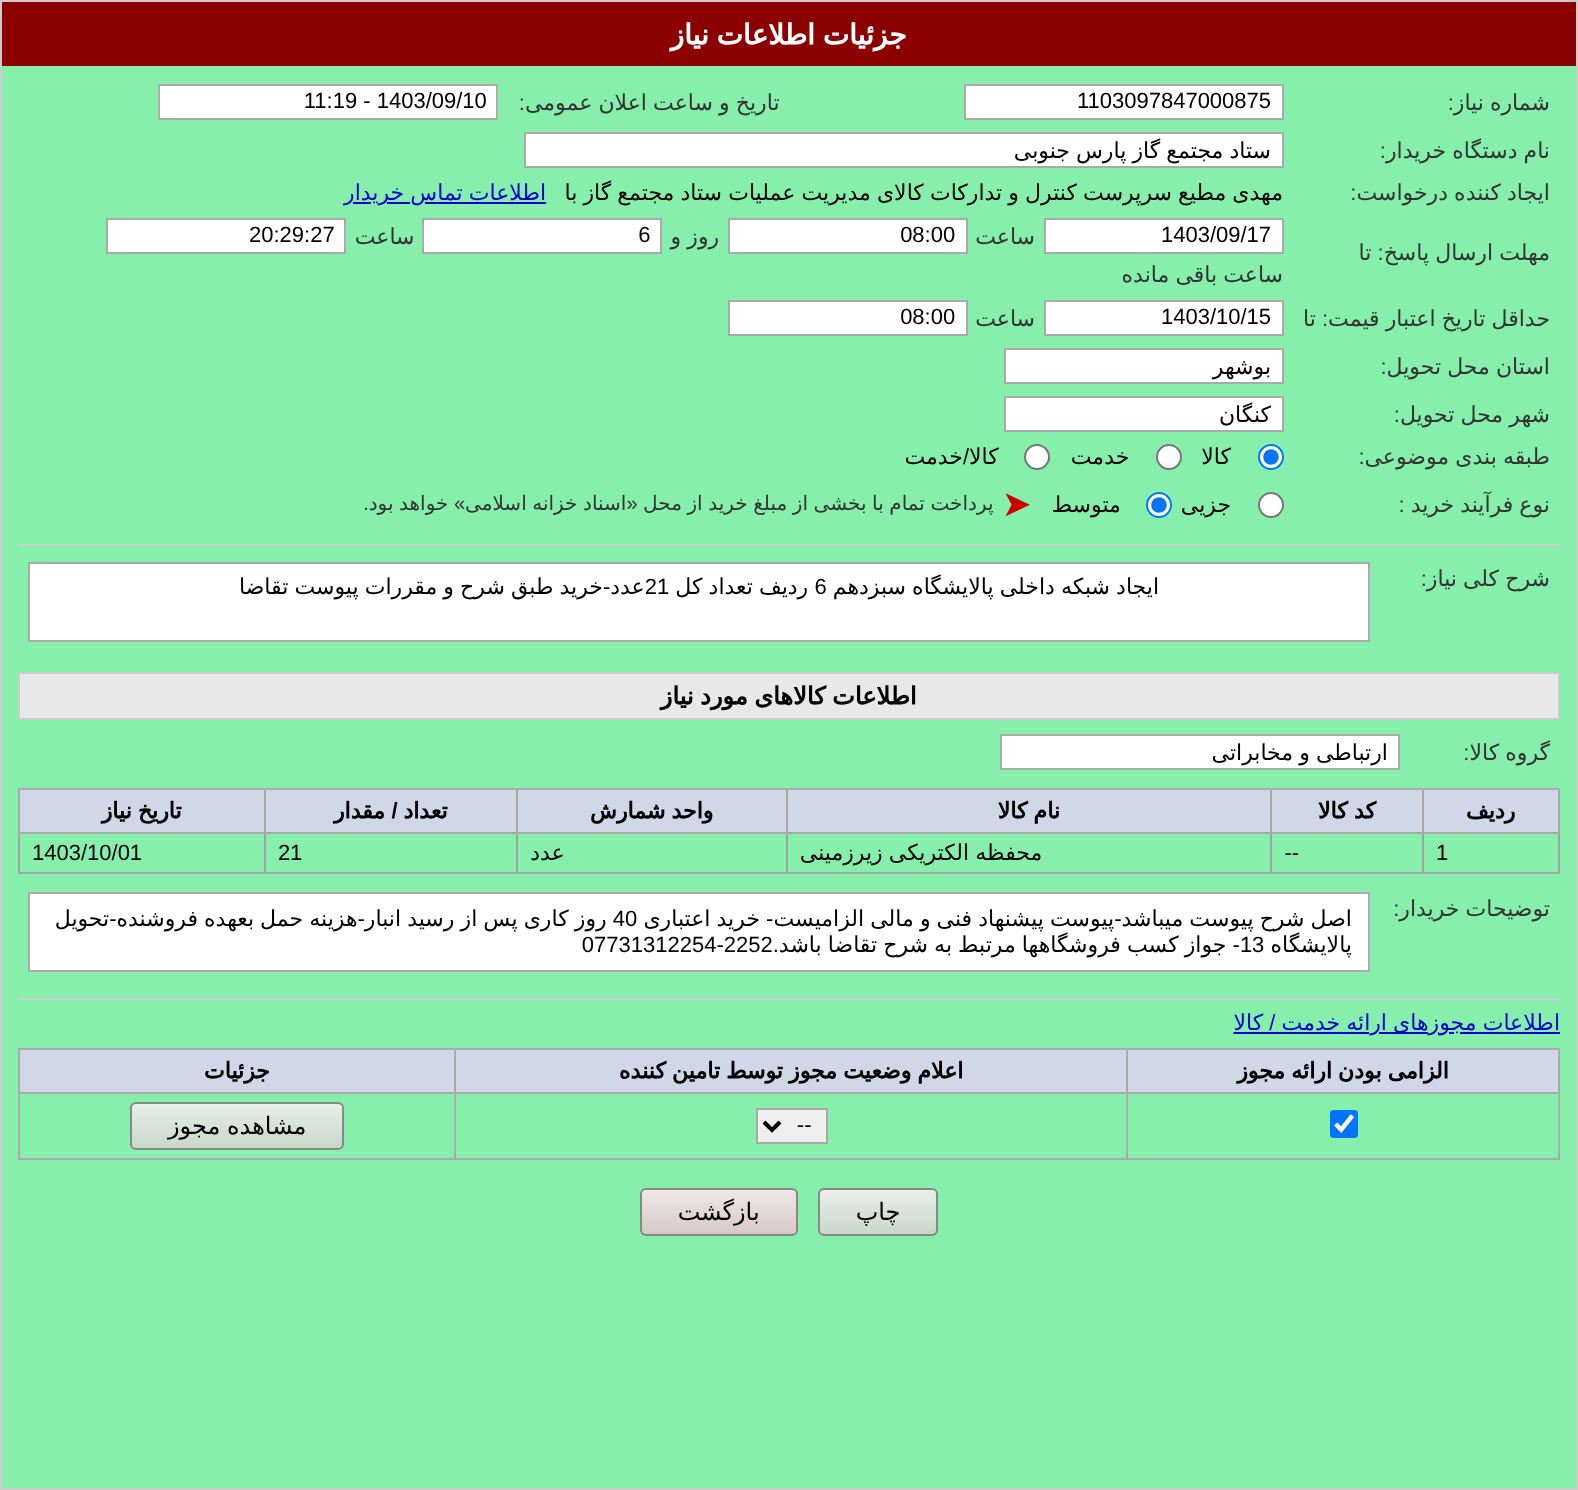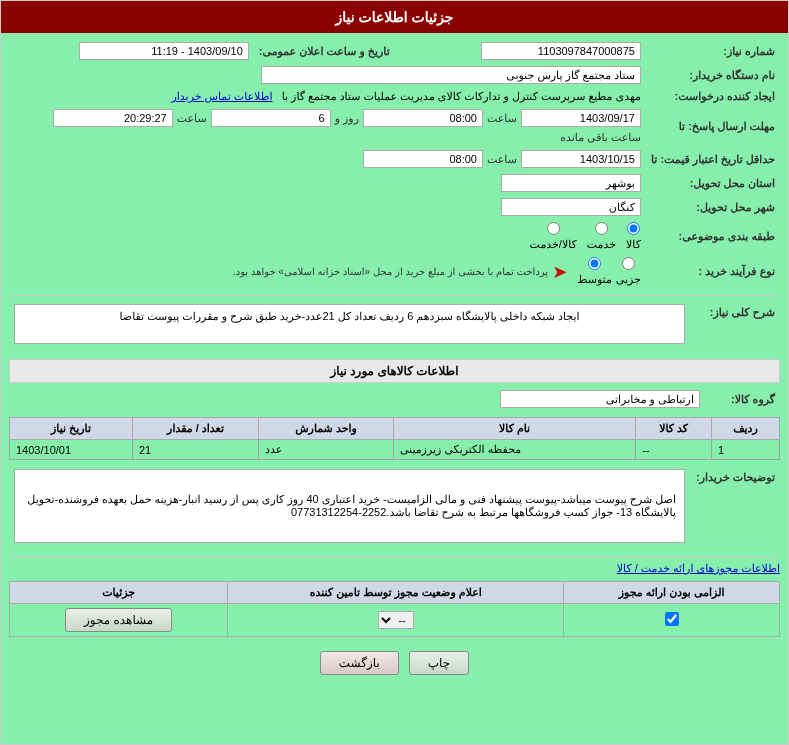--- a/index.html
+++ b/index.html
@@ -34,21 +34,21 @@
     }
     .info-table td {
       padding: 3px 5px;
       vertical-align: middle;
       font-size: 11px;
     }
     .label-cell {
       color: #333;
       white-space: nowrap;
       text-align: right;
-      font-weight: bold;
+      font-weight: normal;
       width: 110px;
     }
     .value-cell {
       text-align: right;
     }
     .input-field {
       border: 1px solid #aaa;
       background: #fff;
       padding: 2px 5px;
       font-size: 11px;
@@ -109,37 +109,35 @@
     .goods-table td {
       border: 1px solid #a3a3a3;
       padding: 3px 6px;
       text-align: left;
     }
     .goods-table tr:nth-child(even) {
       background: #f8f8f8;
     }
     .buyer-notes {
       border: 1px solid #aaa;
-      padding: 23px 8px;
+      padding: 6px 8px;
       background: #fff;
       font-size: 11px;
       direction: rtl;
       text-align: right;
       margin-bottom: 4px;
     }
     .radio-group {
       display: flex;
       gap: 10px;
       align-items: center;
     }
     .radio-item {
       display: flex;
-      align-items: center;
-      gap: 3px;
-      flex-direction: column;
+      gap: 13px;
     }
     .divider {
       border: none;
       border-top: 1px solid #ccc;
       margin: 5px 0;
     }
     .footer-link {
       color: #0000cc;
       font-size: 11px;
       text-align: right;

